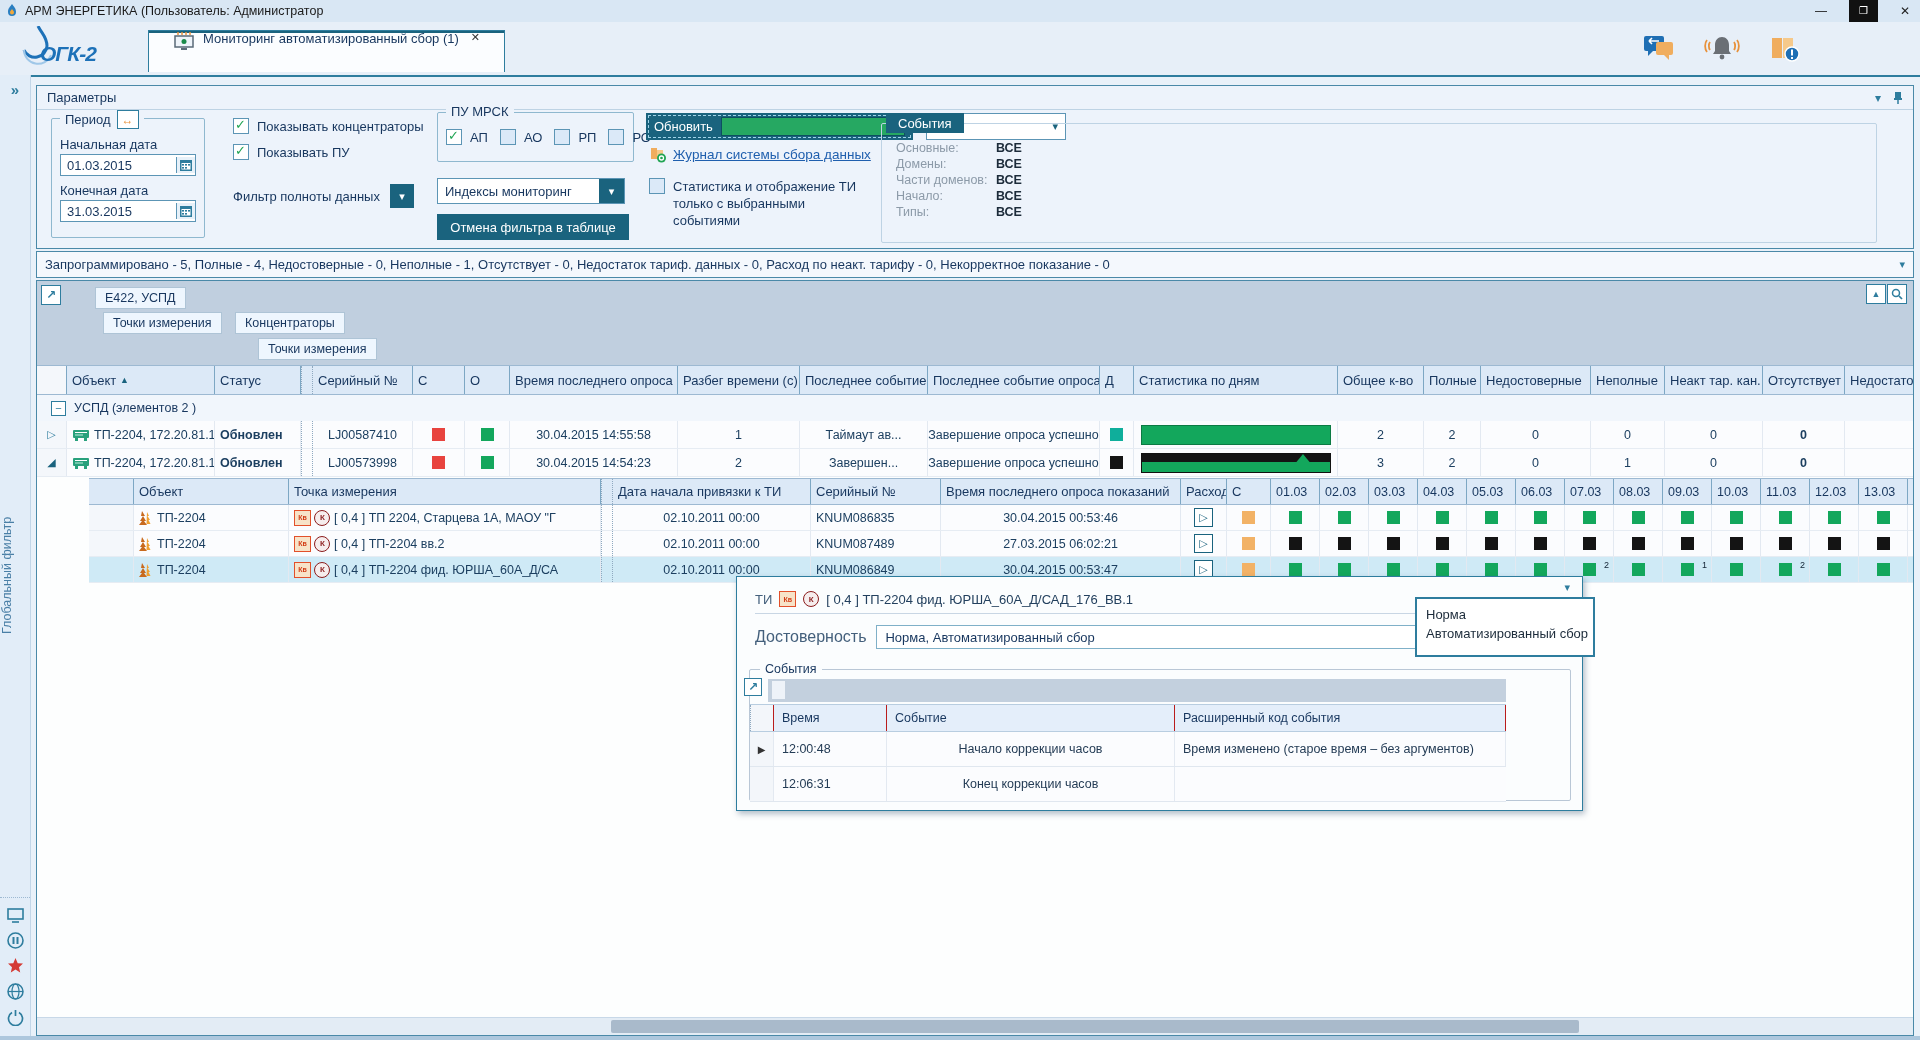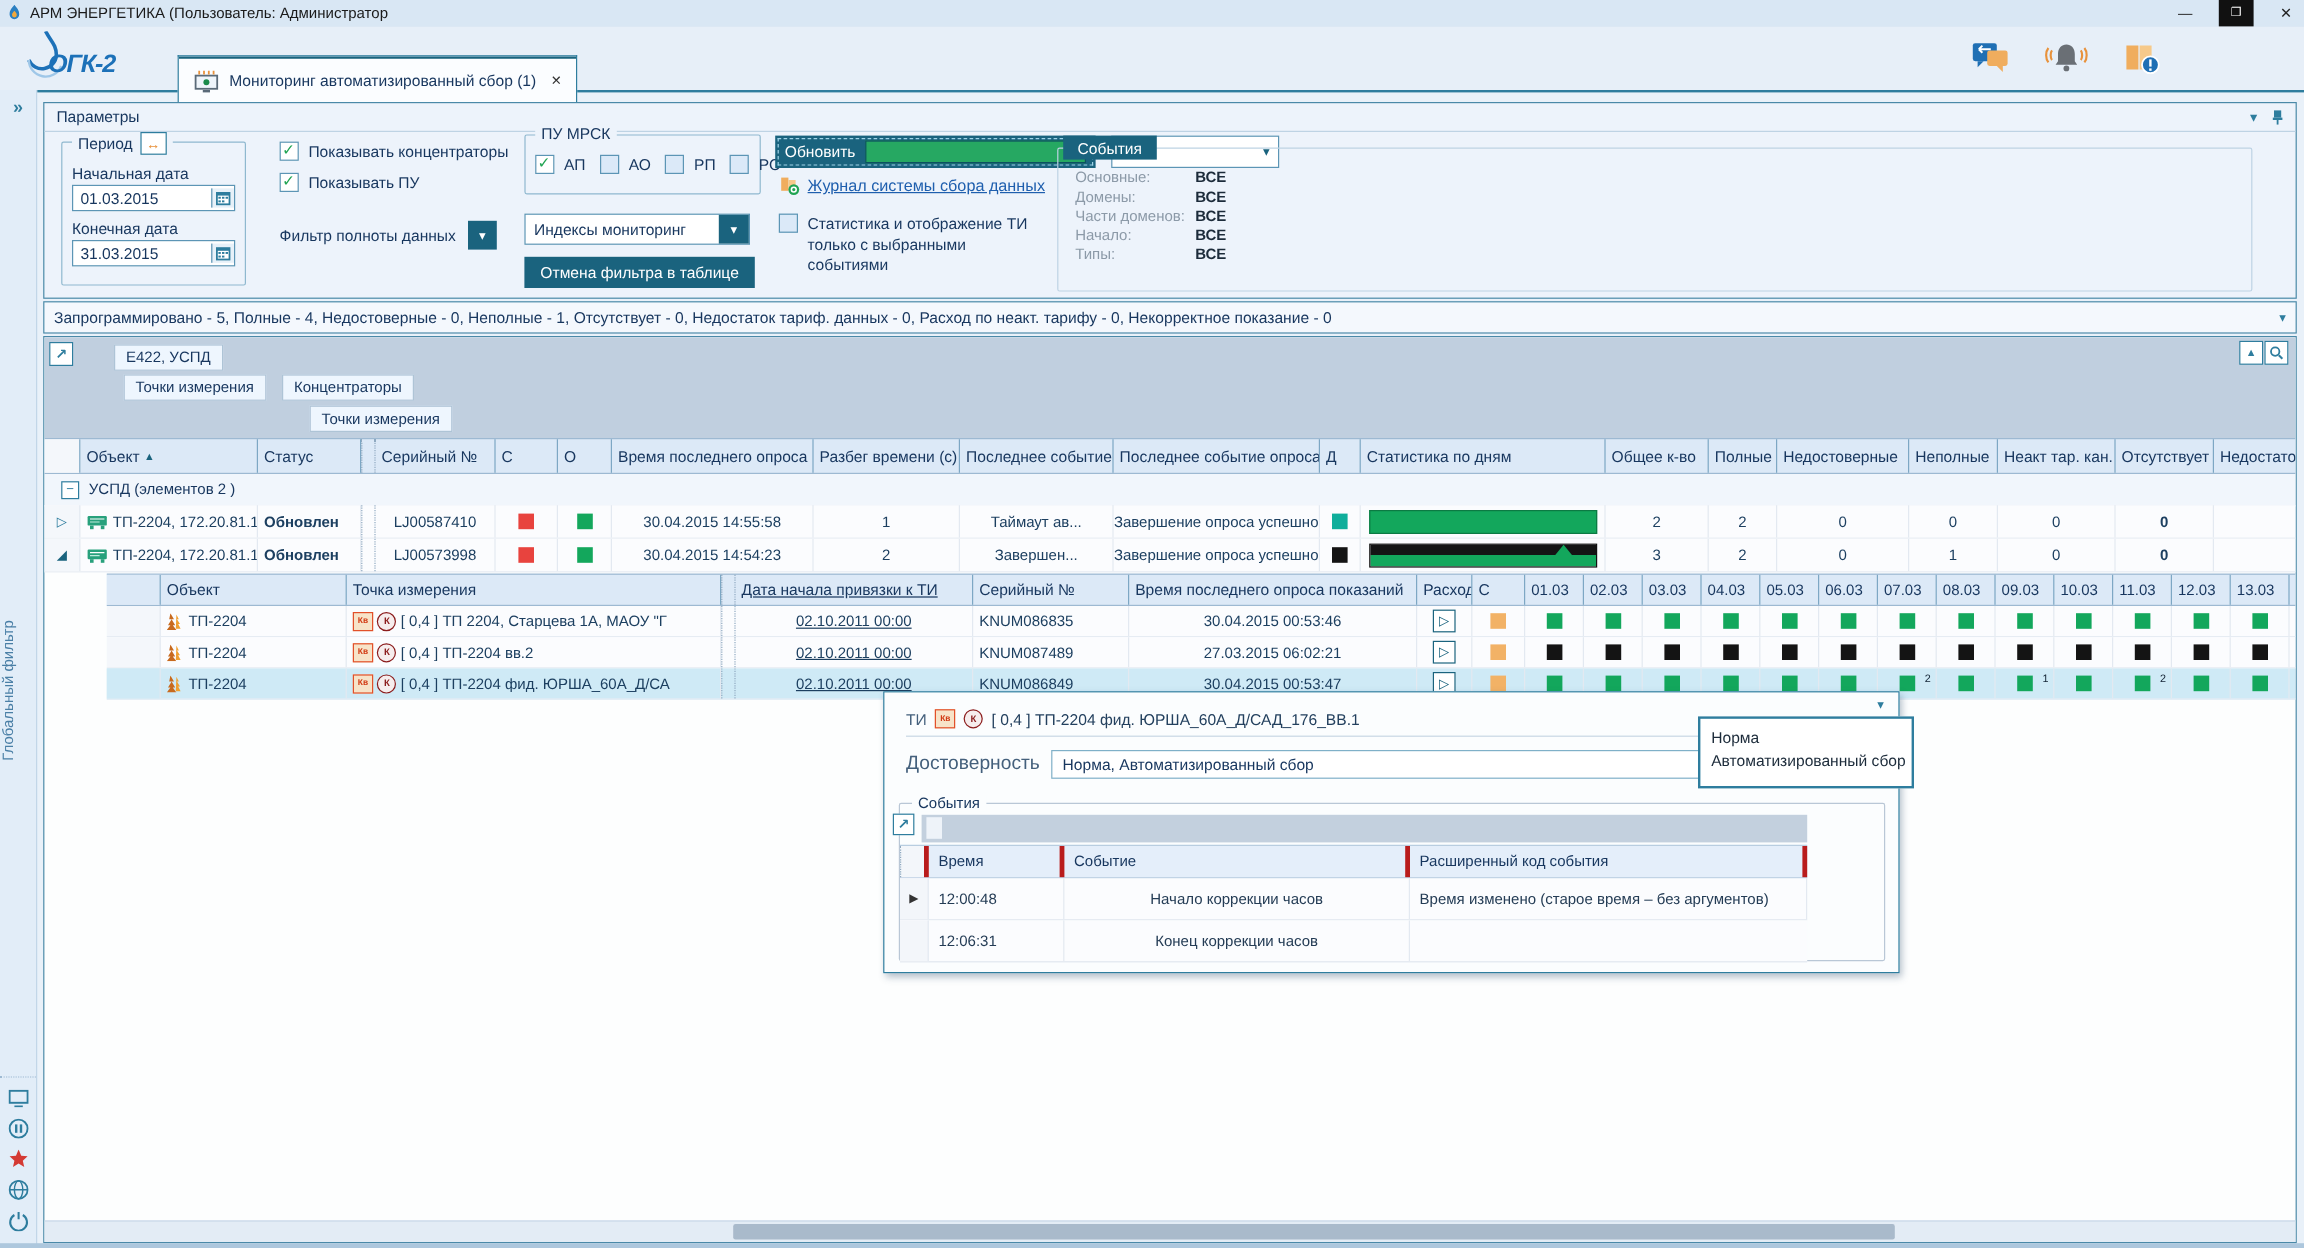--- a/index.html
+++ b/index.html
@@ -12,22 +12,22 @@
             display:flex;align-items:center;border-bottom:1px solid #c6d9ea;}
   .titlebar .ttext{font-size:12.5px;color:#1a1a1a;margin-left:6px;}
   .winbtns{position:absolute;right:10px;top:0;height:22px;display:flex;align-items:center;gap:22px;}
   .winbtn{font-size:12px;color:#222;cursor:default;line-height:22px;}
   .winbtn.maxpatch{background:#111;color:#fff;padding:2px 10px;font-size:10px;}
 
   
   .tabbar{position:absolute;left:0;top:22px;width:1920px;height:53px;background:#e7eff8;border-bottom:2px solid #2e7d9e;}
   .logo{position:absolute;left:18px;top:4px;width:100px;height:46px;}
   .logo .logotext{position:absolute;left:22px;top:16px;font-size:21px;font-weight:bold;font-style:italic;color:#1d71b8;letter-spacing:-1px;}
-  .tab{position:absolute;left:148px;top:24px;height:41px;background:#fbfdff;border:1px solid #2e7d9e;border-bottom:none;
-       display:flex;align-items:center;padding:0 12px;gap:8px;box-shadow:inset 0 2px 0 #1a637e;}
+  .tab{position:absolute;left:148px;top:8px;height:41px;background:#fbfdff;border:1px solid #2e7d9e;border-bottom:none;
+       display:flex;padding:0 24px;gap:8px;box-shadow:inset 0 2px 0 #1a637e;}
   .tab .tlabel{font-size:13px;color:#17365e;}
   .tab .tclose{font-size:11px;color:#333;font-weight:bold;margin-left:4px;}
   .tabicon{width:22px;height:20px;}
   .tr-icons{position:absolute;right:120px;top:12px;display:flex;gap:28px;}
 
   
   .left-strip{position:absolute;left:0;top:75px;width:30px;height:965px;background:#e2edf8;border-right:1px solid #c2d6e8;}
   .collapse-btn{display:block;text-align:center;color:#2e7d9e;font-size:15px;font-weight:bold;padding-top:6px;}
   .vlabel{position:absolute;left:0;top:400px;width:30px;text-align:center;writing-mode:vertical-rl;transform:rotate(180deg);
           font-size:12.5px;color:#4a7fa6;height:200px;}
@@ -88,21 +88,21 @@
   .center{justify-content:center;}
   .bold{font-weight:bold;}
   .splitcell{border-left:1px dotted #8fa9c0;border-right:1px dotted #8fa9c0;}
 
   .w-rh{width:30px;background:#f4f7fb;}  .w-obj{width:148px;} .w-stat{width:86px;} .w-sp{width:12px;}
   .w-ser{width:100px;} .w-c{width:52px;} .w-o{width:45px;} .w-time{width:168px;} .w-spread{width:122px;}
   .w-lev{width:128px;} .w-lpe{width:172px;} .w-d{width:34px;} .w-bar{width:204px;} .w-tot{width:86px;}
   .w-full{width:57px;} .w-unrel{width:110px;} .w-inc{width:74px;} .w-inact{width:98px;} .w-abs{width:82px;} .w-ned{width:70px;}
 
   .s-rh{width:45px;background:#f4f7fb;} .s-obj{width:155px;} .s-point{width:312px;} .s-sp{width:12px;}
-  .s-bind{width:198px;text-decoration:underline;} .s-ser{width:130px;} .s-time{width:240px;} .s-sch{width:46px;} .s-c{width:44px;}
+  .s-bind{width:198px;} .s-ser{width:130px;} .s-time{width:240px;} .s-sch{width:46px;} .s-c{width:44px;}
   .dhcell{display:inline-flex;align-items:center;justify-content:flex-start;width:49px;height:100%;padding-left:5px;
           border-right:1px solid #7da7c4;box-sizing:border-box;font-size:12.5px;color:#17365e;flex:none;}
   .dates{padding:0;}
   .dcell{display:inline-flex;align-items:center;justify-content:center;width:49px;height:100%;
          border-right:1px solid #e3e9f1;box-sizing:border-box;position:relative;flex:none;}
   .sq{width:13px;height:13px;display:inline-block;flex:none;}
   .sq.green{background:#13a75c;} .sq.red{background:#e8433e;} .sq.black{background:#141414;}
   .sq.orange{background:#f2b266;} .sq.teal{background:#0fae9b;}
   .sqn{position:absolute;right:4px;top:3px;font-style:normal;font-size:9px;color:#123;}
 
@@ -135,21 +135,21 @@
   .ti-row .tival{font-size:13px;color:#23405e;}
   .rel-row{position:absolute;left:18px;top:48px;display:flex;align-items:center;gap:10px;}
   .rel-row .relfld{width:714px;height:24px;background:#fff;border:1px solid #7fb0c8;display:flex;align-items:center;
                    padding-left:8px;font-size:13px;color:#17365e;box-sizing:border-box;}
   .evbox{position:absolute;left:12px;top:92px;width:820px;height:130px;border:1px solid #b9c7d6;border-radius:2px;}
   .evbox .evlegend{position:absolute;top:-8px;left:10px;background:#fbfdfe;padding:0 5px;font-size:12.5px;color:#17365e;}
   .evband{position:absolute;left:18px;top:9px;width:738px;height:23px;background:#c3d0de;}
   .evband .evfilter{position:absolute;left:4px;top:2px;width:13px;height:18px;background:#eef3f9;}
   .evtable{position:absolute;left:0;top:34px;width:756px;}
   .evhrow{display:flex;background:#e4eefa;height:26px;border-top:1px solid #b8cde0;border-bottom:1px solid #b8cde0;}
-  .evh{display:inline-flex;align-items:center;padding:12px 8px;font-size:12.5px;color:#17365e;border-right:4px solid #b91c1c;box-sizing:border-box;flex:none;}
+  .evh{display:inline-flex;align-items:center;padding:12px 8px;font-size:12.5px;color:#17365e;border-right:1px solid #b91c1c;box-sizing:border-box;flex:none;}
   .evrow{display:flex;height:34px;background:#fbfcfe;border-bottom:1px solid #e0e7ef;}
   .evc{display:inline-flex;align-items:center;padding:0 8px;font-size:12.5px;color:#243c55;border-right:1px solid #e3e9f1;box-sizing:border-box;flex:none;overflow:hidden;white-space:nowrap;}
   .ev-mk{width:24px;background:#f3f6fa;justify-content:center;color:#333;font-size:10px;}
   .ev-t{width:113px;} .ev-e{width:288px;justify-content:center;} .ev-x{width:331px;}
 
   .tooltip{position:absolute;left:1378px;top:316px;width:180px;height:60px;background:#fff;border:2px solid #2e7d9e;
            z-index:6;padding:6px 0 0 9px;box-sizing:border-box;}
   .tooltip div{font-size:13px;color:#1c2b3a;line-height:19px;}
 
   

